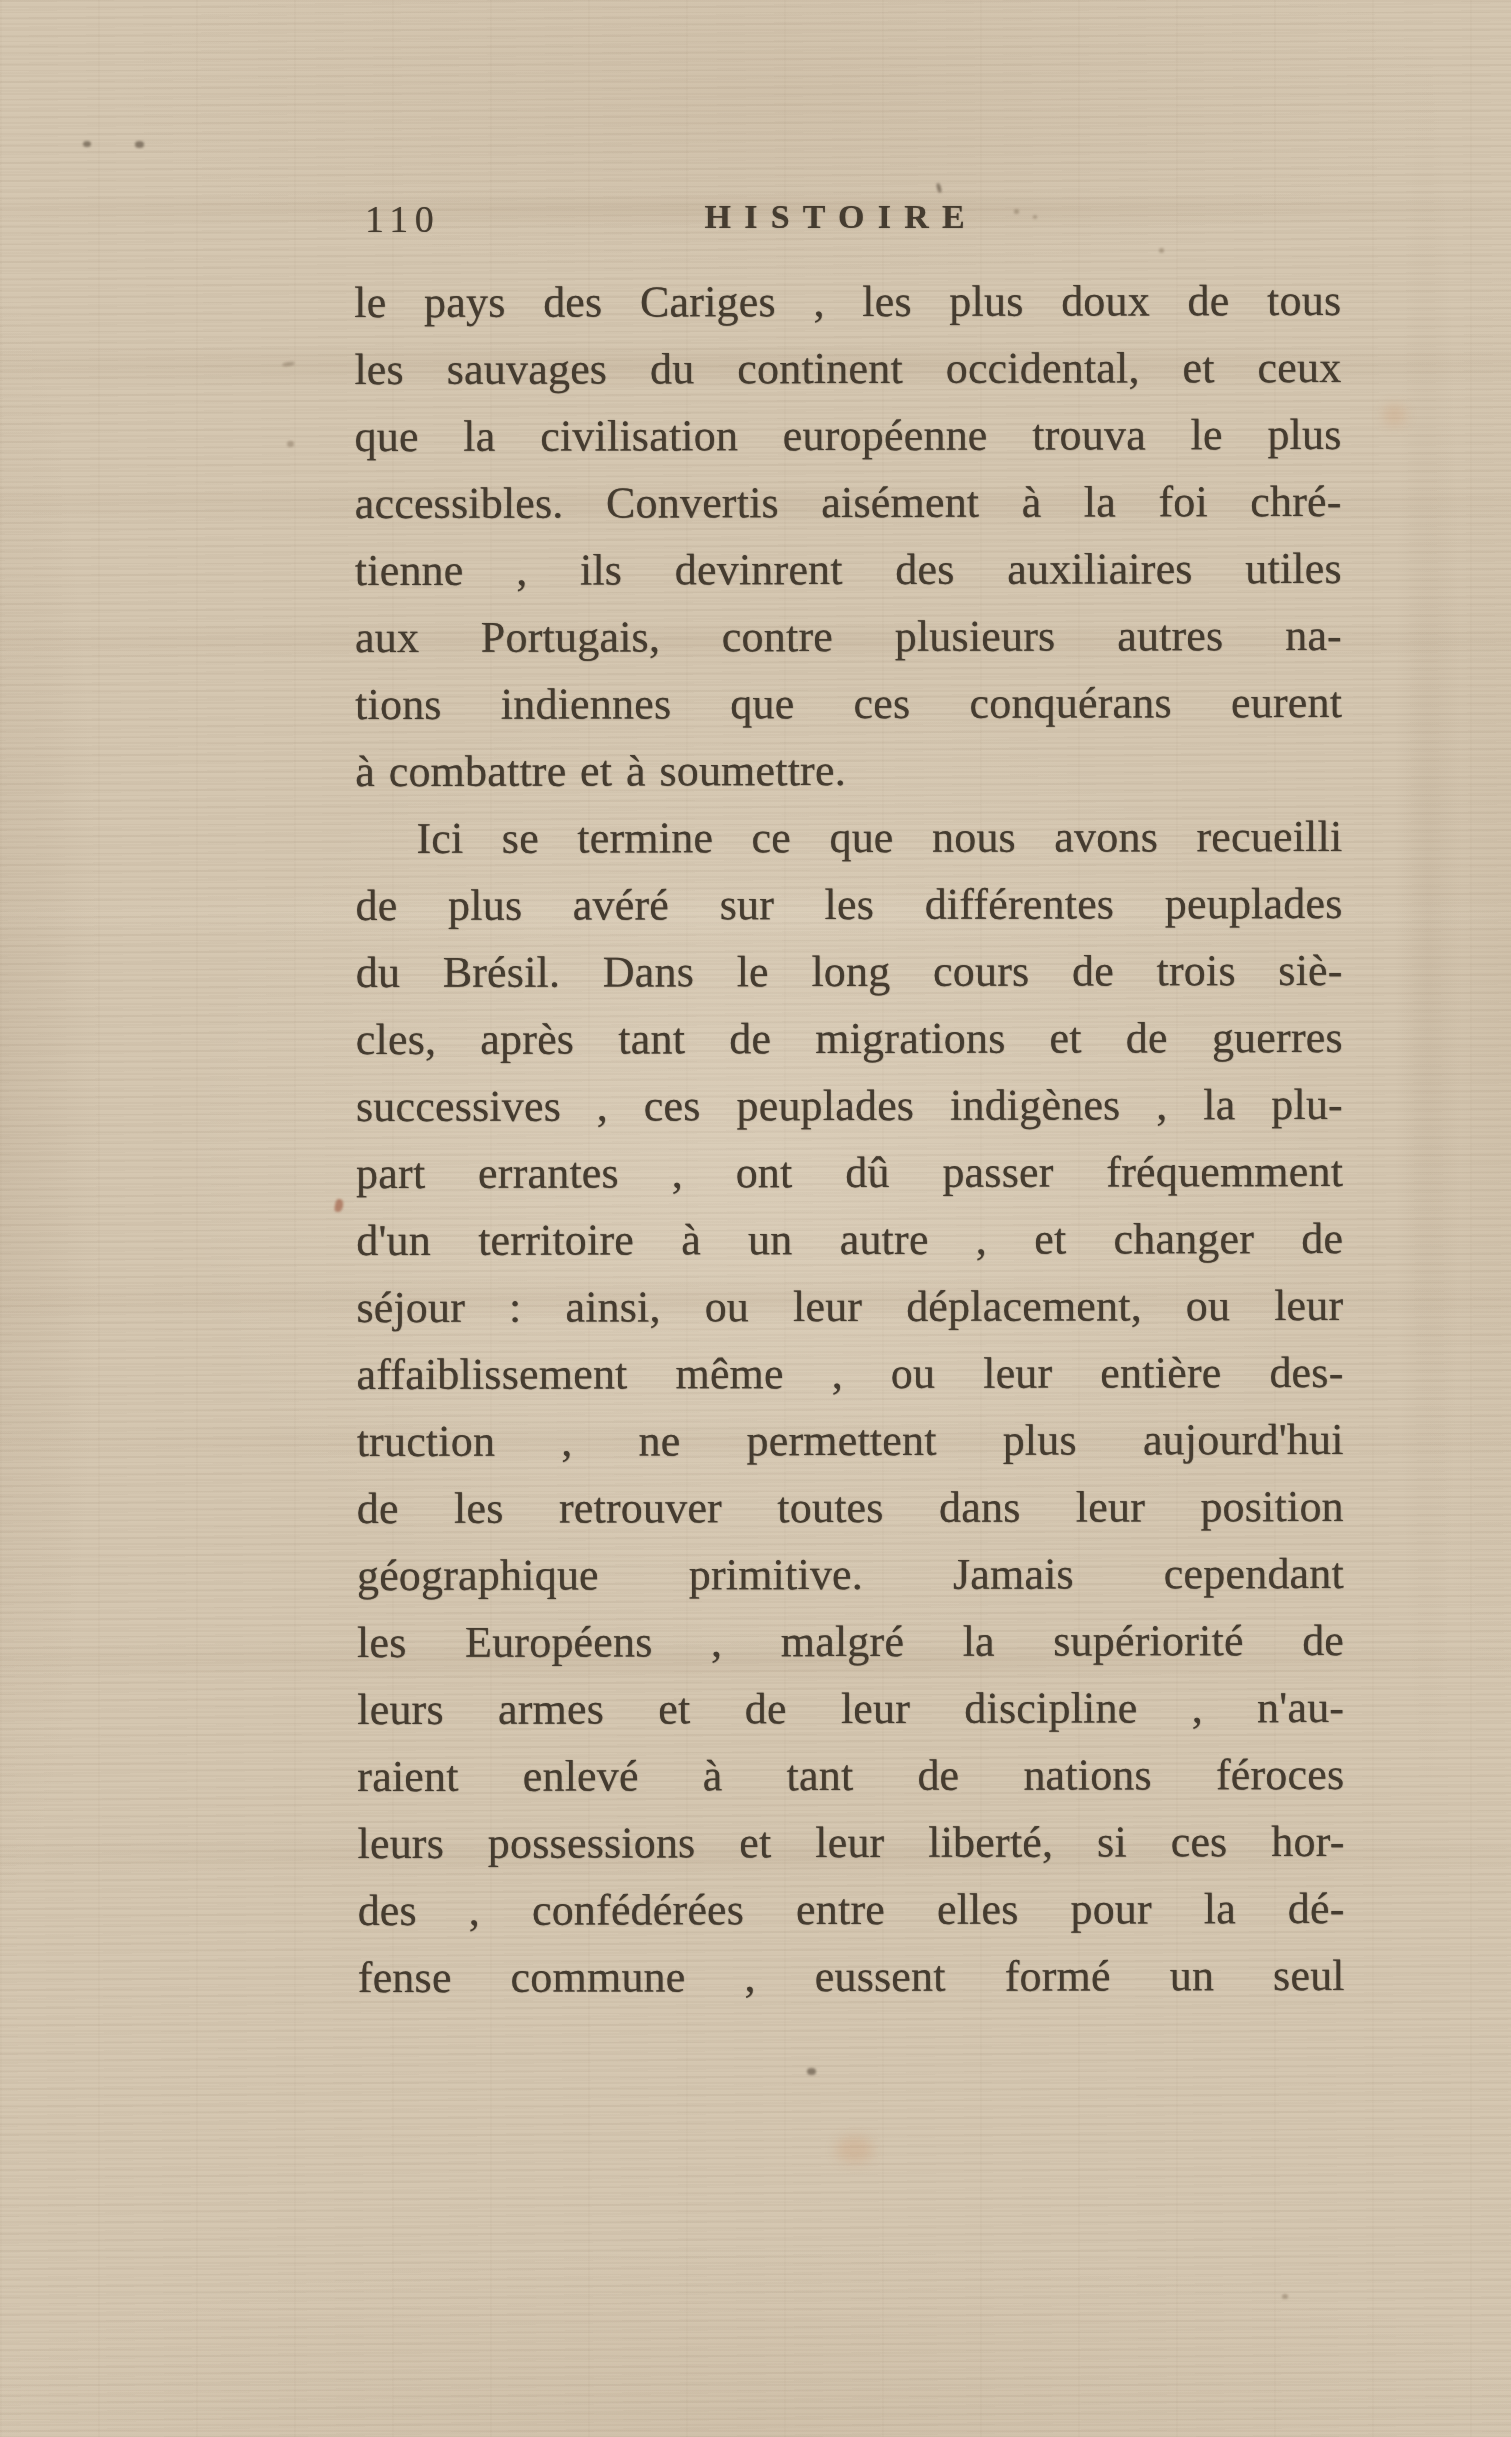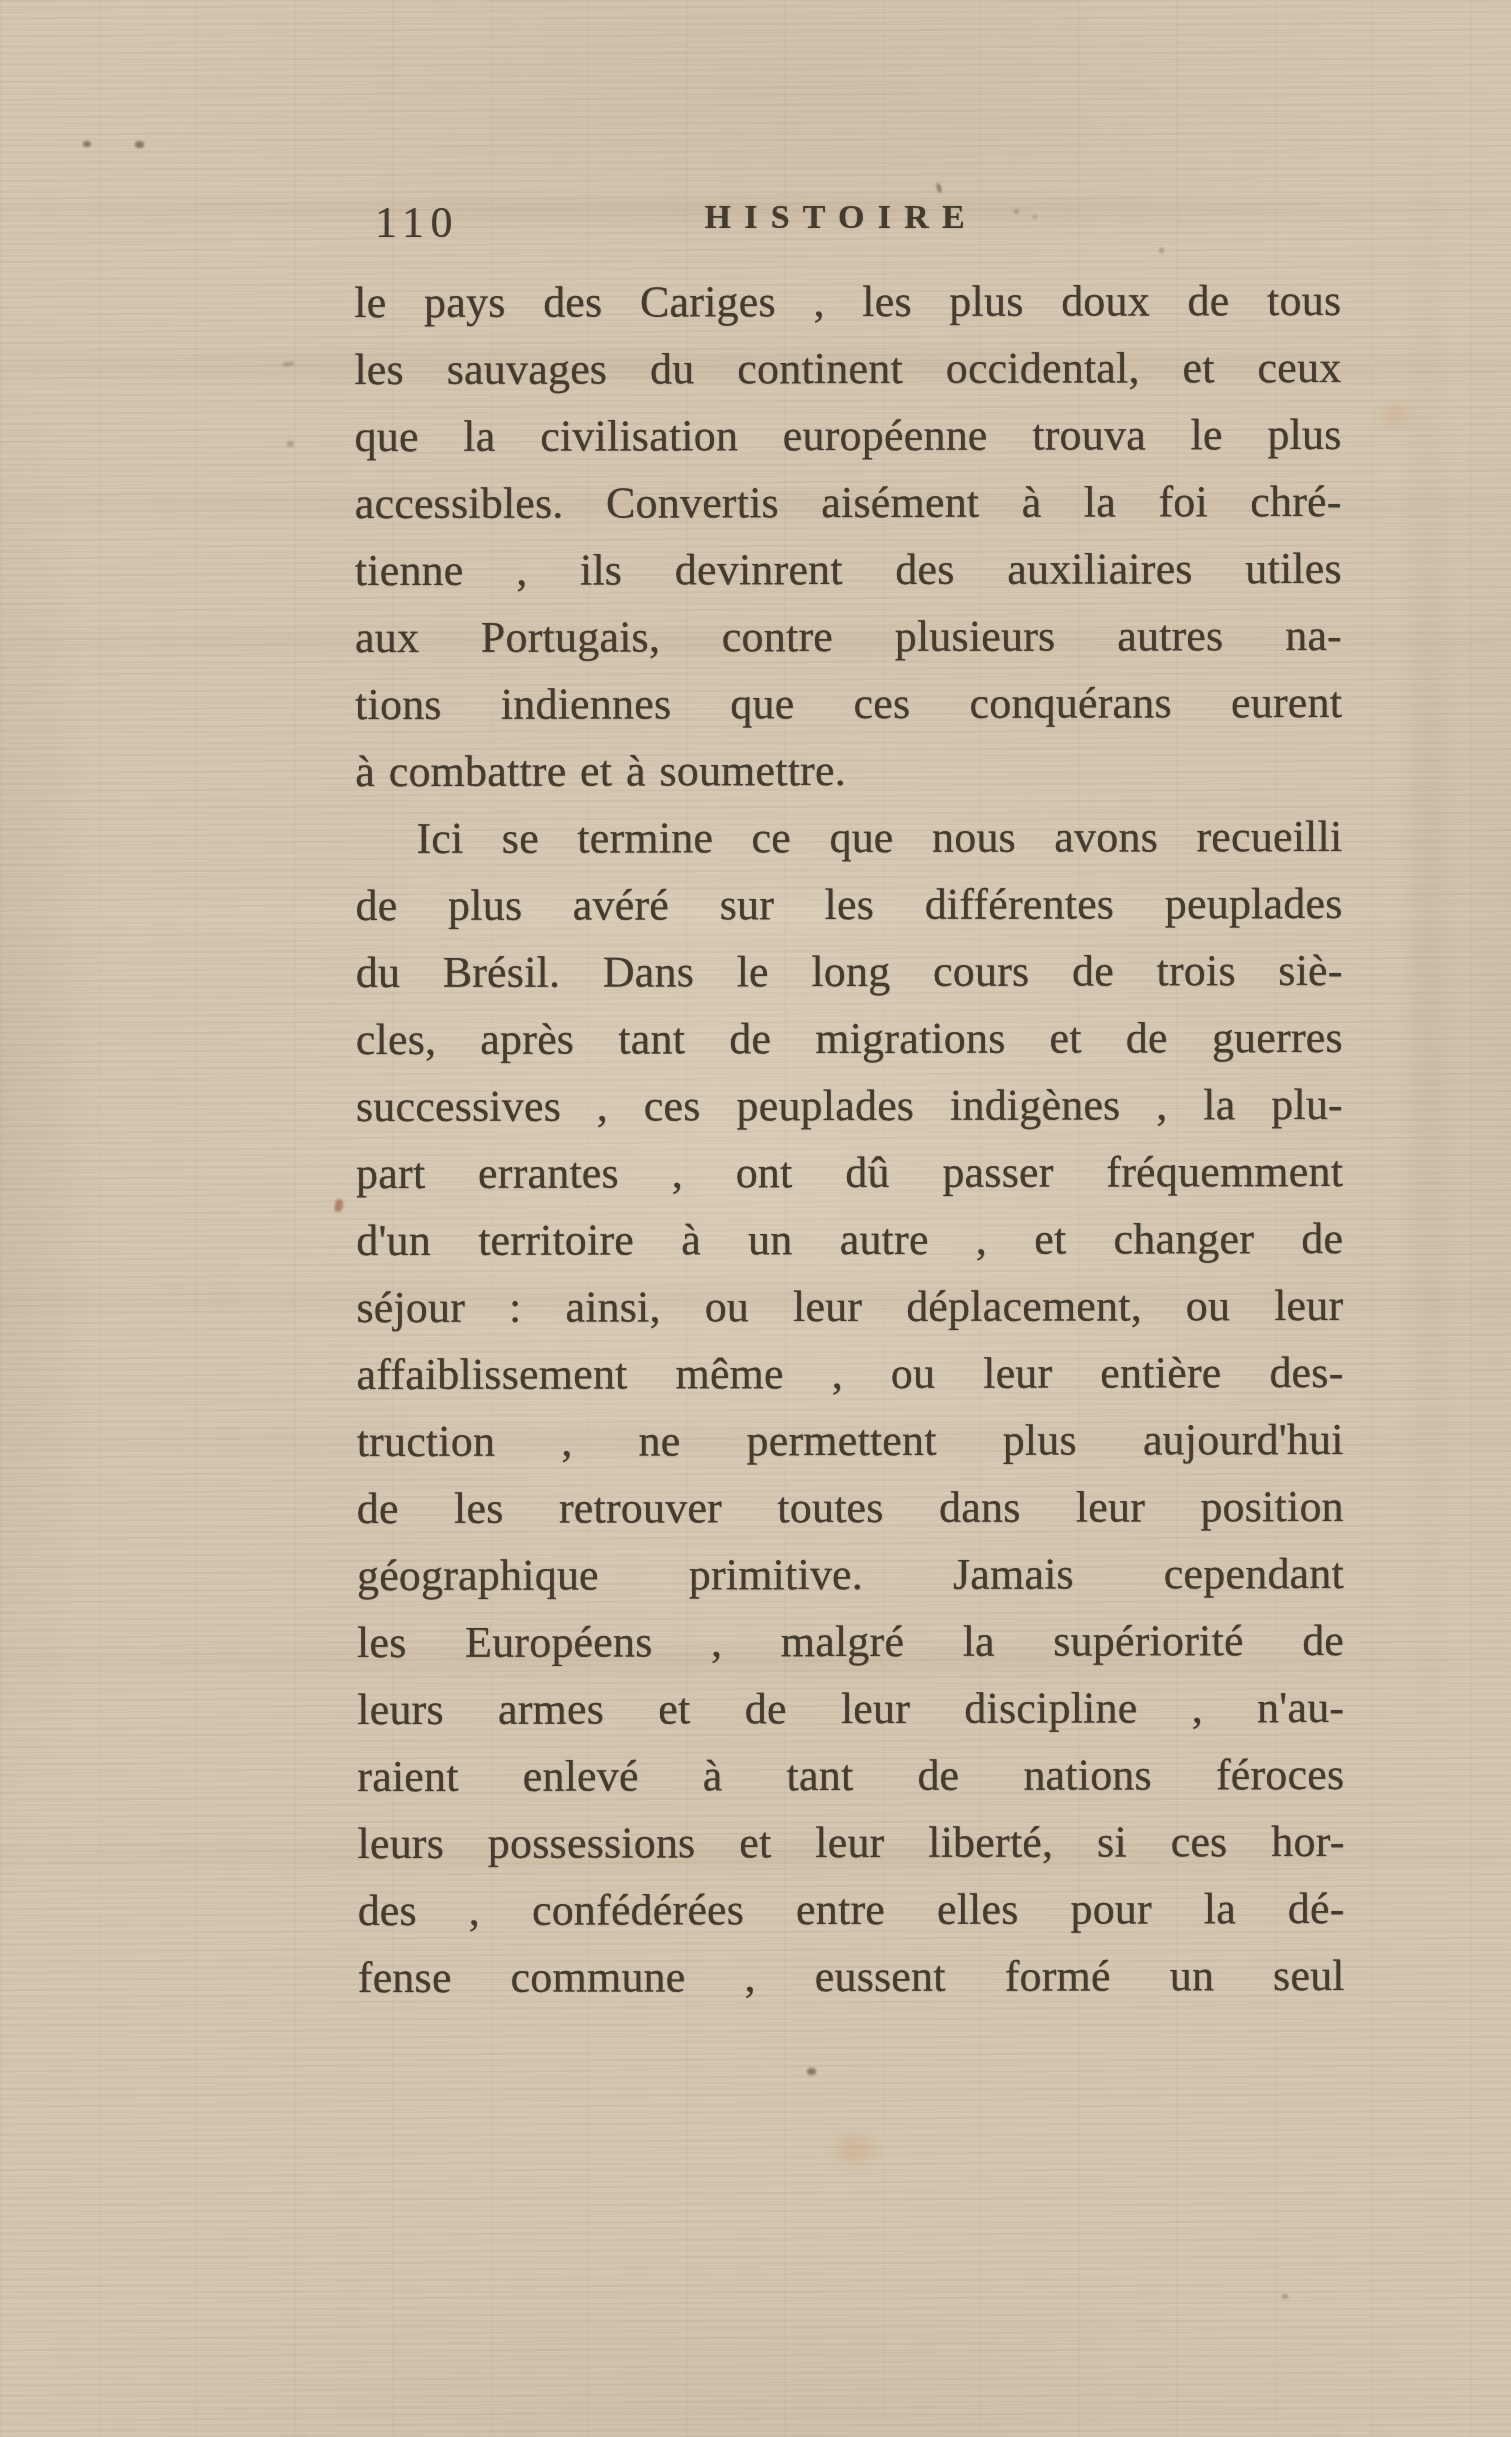--- a/index.html
+++ b/index.html
@@ -49,23 +49,23 @@
 
   .header {
     position: absolute;
     top: 195px;
     left: 356px;
     width: 987px;
     height: 43px;
   }
   .pagenum {
     position: absolute;
-    left: 19px;
+    left: 9px;
     top: 1.7px;
-    font-size: 44px;
+    font-size: 38px;
     letter-spacing: 6.6px;
     color: var(--ink, #453c30);
     text-shadow: 0 0 1px rgba(62,52,40,0.6);
   }
   .runhead {
     position: absolute;
     left: 0;
     right: 16.6px;
     top: 2.5px;
     text-align: center;

